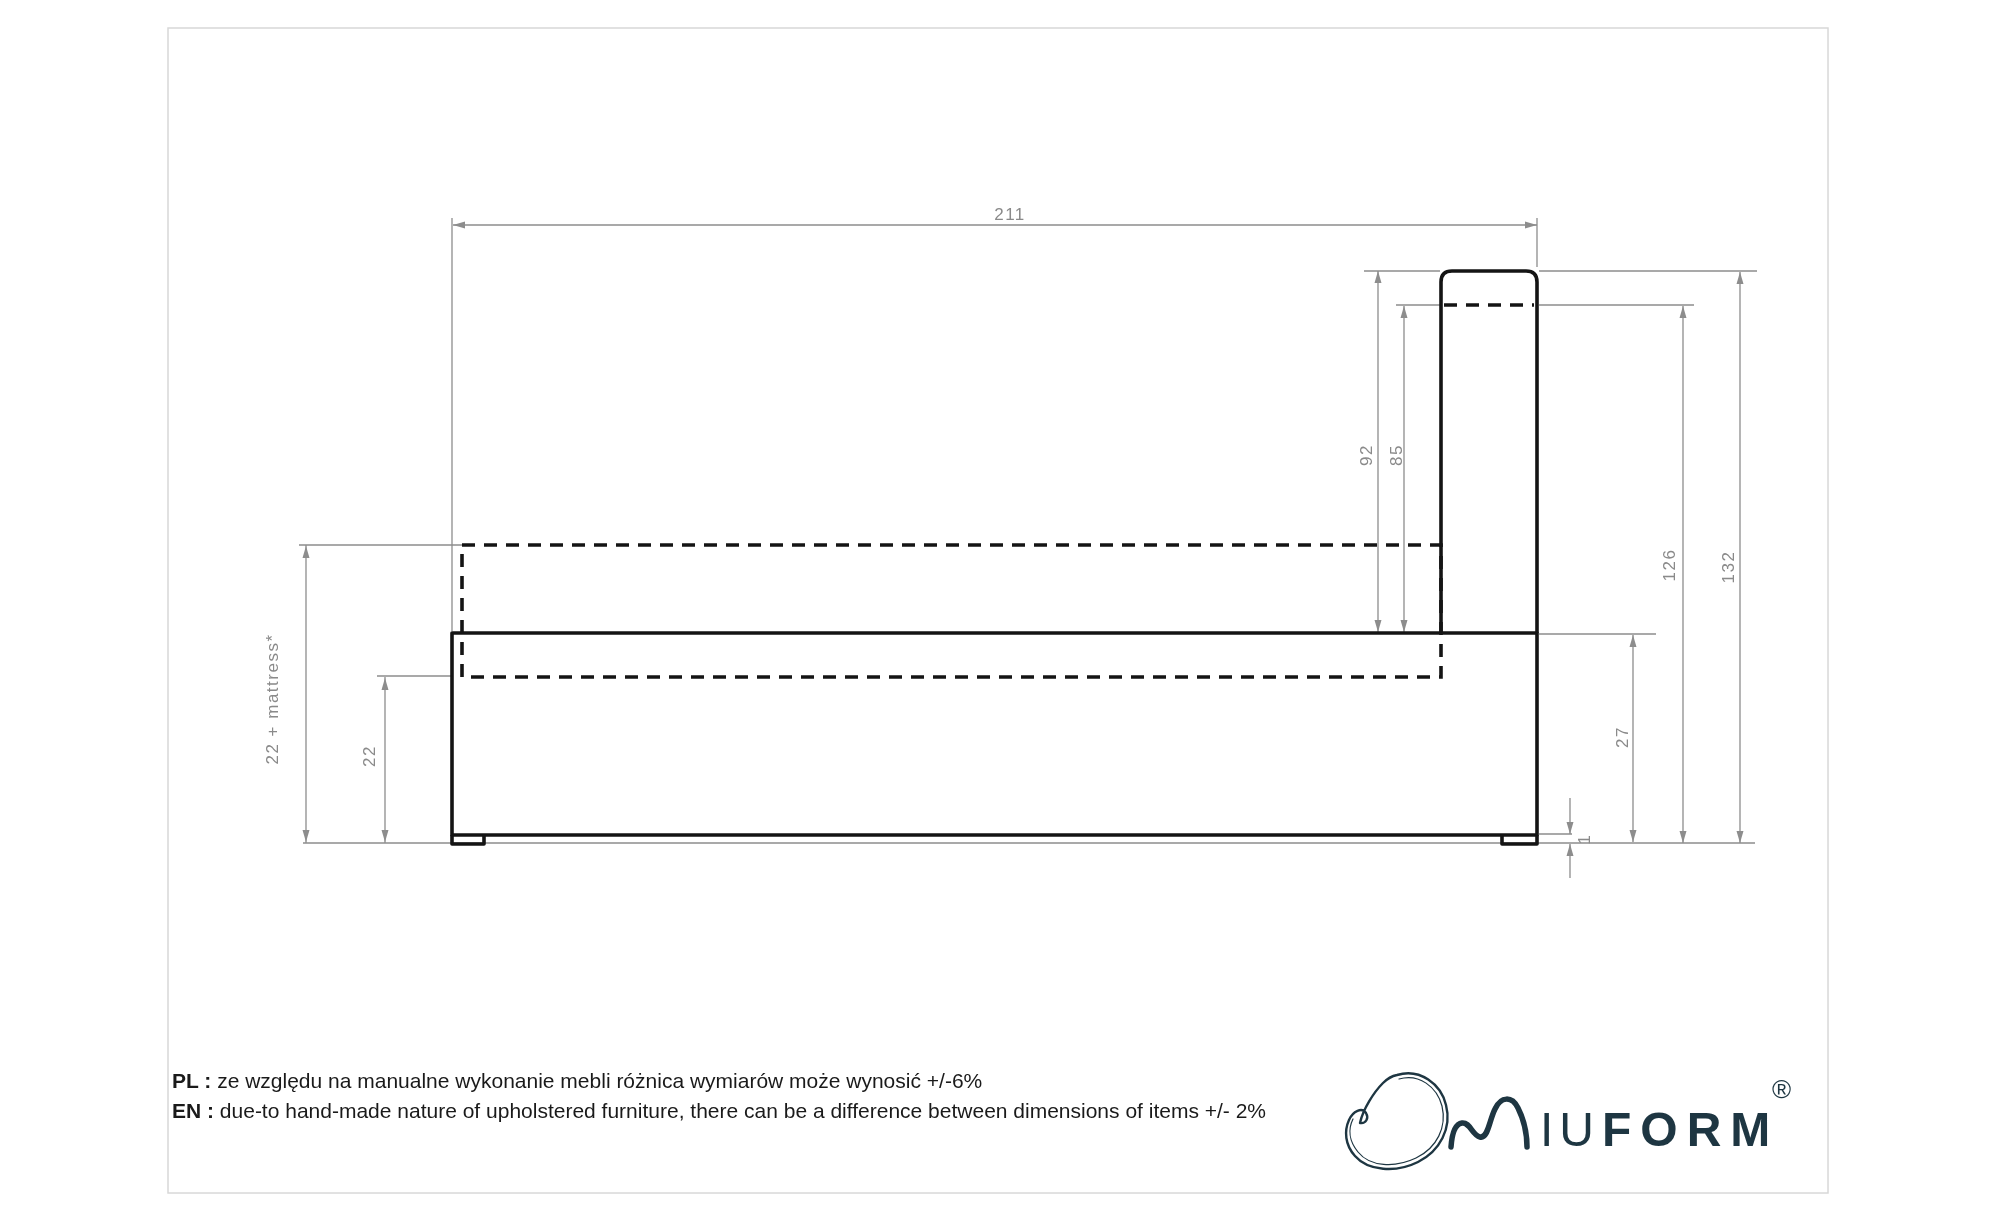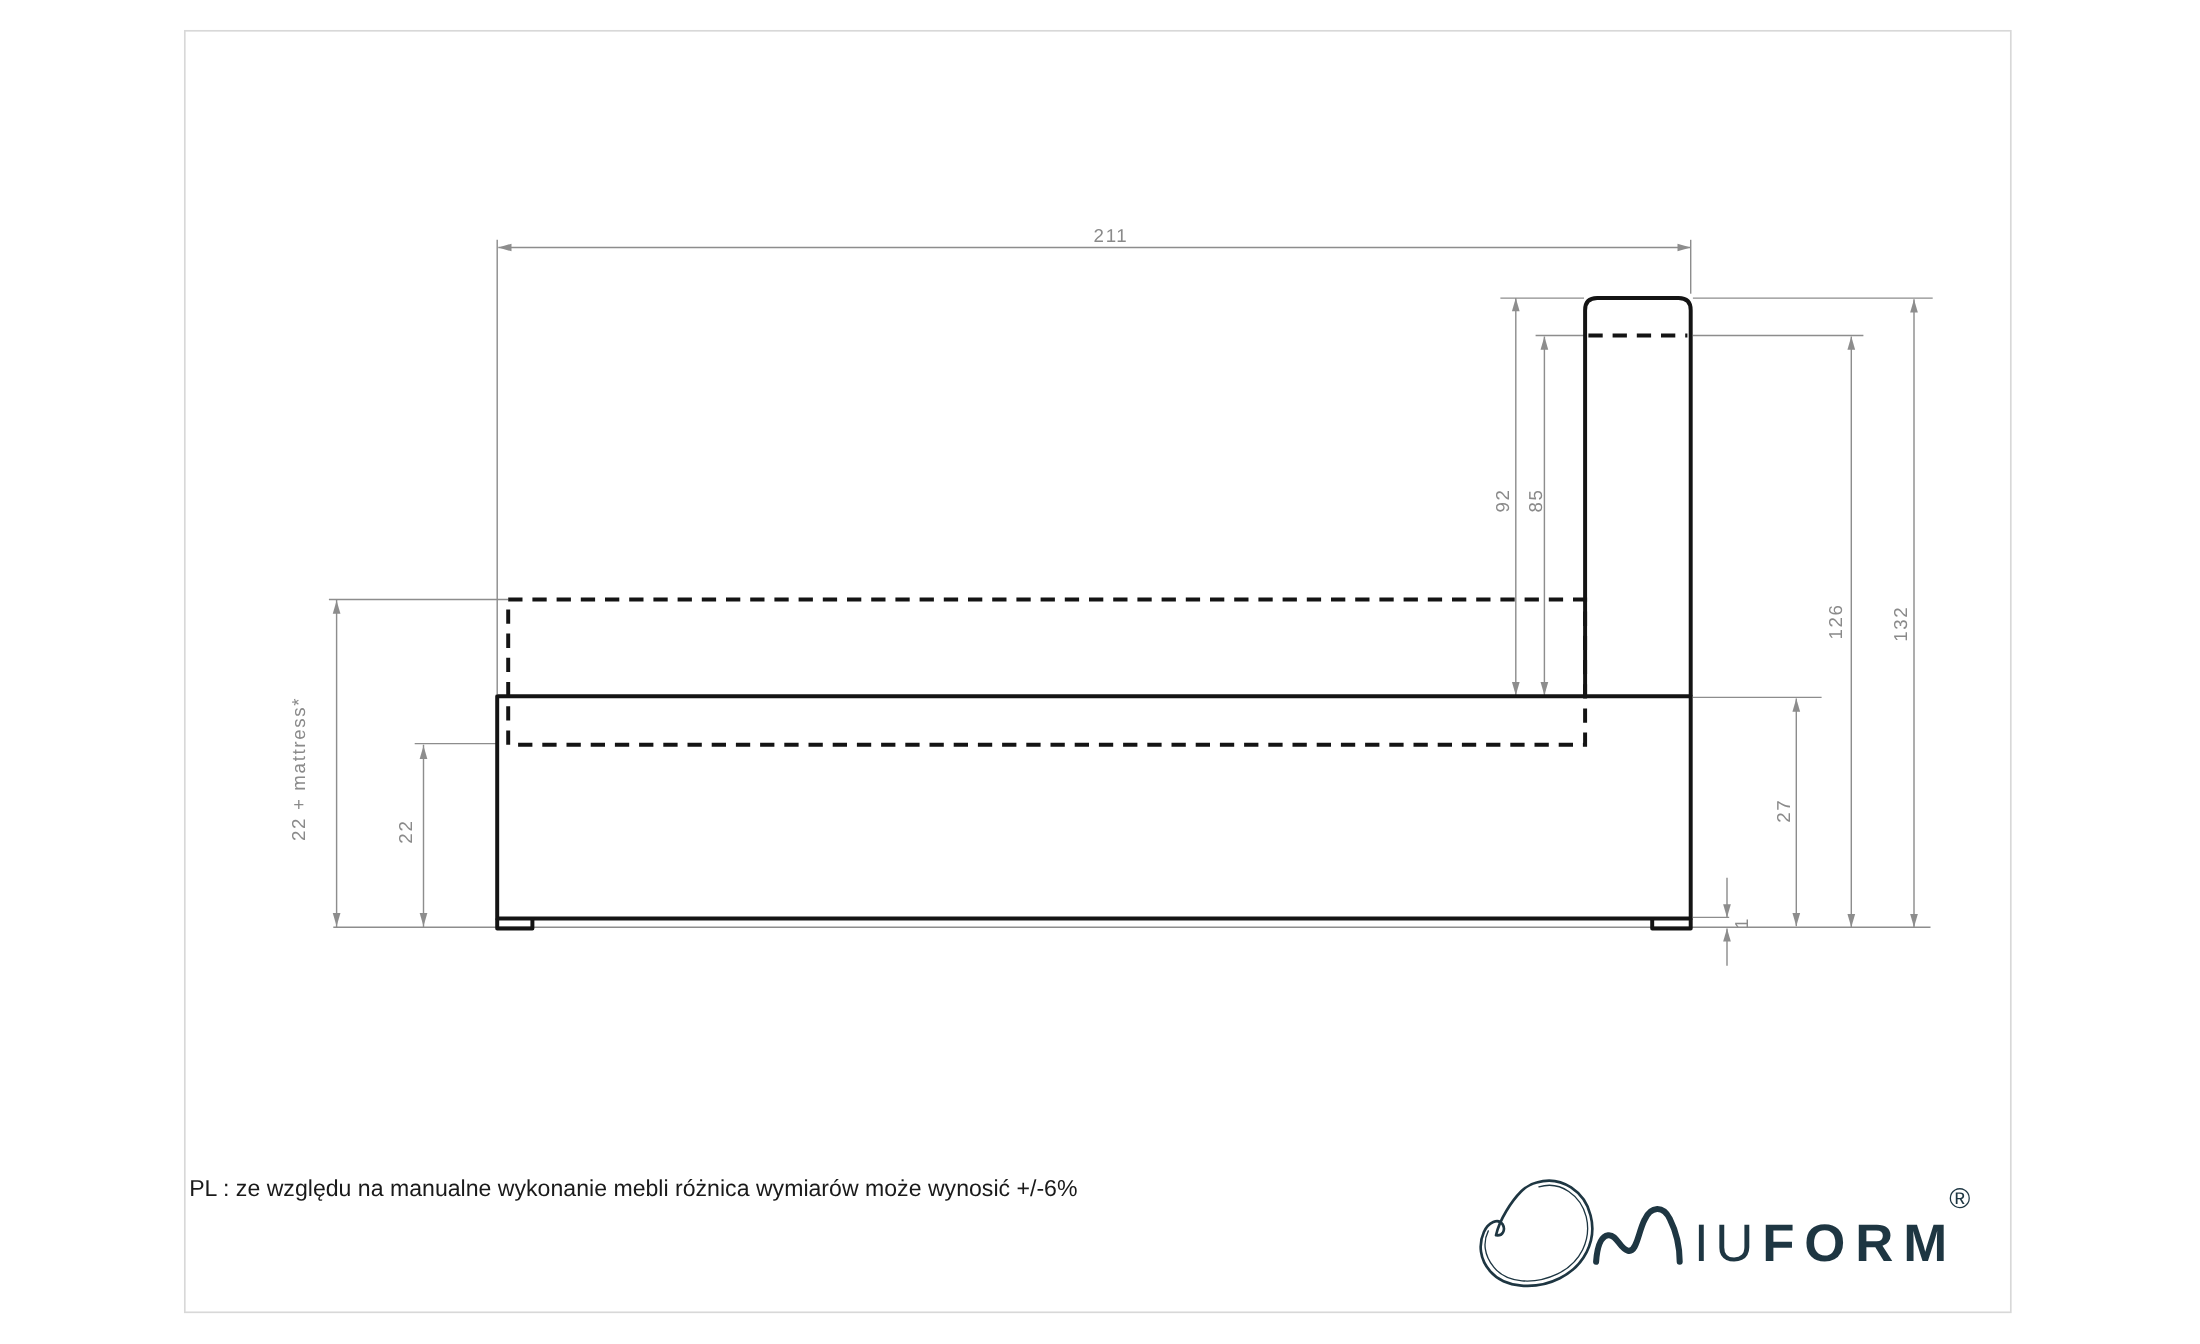--- a/index.html
+++ b/index.html
@@ -6,21 +6,21 @@
   .sheet{position:relative;width:1860px;height:1222px;background:#ffffff;overflow:hidden;
          font-family:"Liberation Sans", sans-serif;}
   svg{position:absolute;left:0;top:0;}
   .dimline{stroke:#8d8d8d;stroke-width:1.3;fill:none;}
   .dimarrow{fill:#8d8d8d;stroke:none;}
   .dimtext{fill:#8a8a8a;font-size:17px;letter-spacing:1.5px;font-family:"Liberation Sans",sans-serif;}
   .outline{stroke:#141414;stroke-width:3.6;fill:none;stroke-linejoin:round;}
   .dashedline{stroke:#141414;stroke-width:3.6;fill:none;stroke-dasharray:13 9;}
   .sheetborder{fill:none;stroke:#d8d8d8;stroke-width:1.5;}
   .notes{position:absolute;left:172px;top:1066px;color:#1a1a1a;font-size:21px;line-height:30px;white-space:nowrap;}
-  .notes b{font-weight:normal;}
+  .notes b{font-weight:bold;}
   .brandtext{fill:#1e3642;font-family:"Liberation Sans",sans-serif;}
   .brandstroke{stroke:#1e3642;fill:none;stroke-linecap:round;stroke-linejoin:round;}
 </style>
 </head>
 <body>
 
 <div class="sheet">
 
   <svg width="2000" height="1222" viewBox="0 0 2000 1222">
 
@@ -104,15 +104,16 @@
       <path class="brandstroke" stroke-width="1.2" d="M1399 1079 C1419 1073 1437 1087 1442 1106 C1447 1127 1437 1148 1416 1158 C1395 1168 1370 1167 1358 1152 C1349 1141 1348 1129 1353 1119"></path>
       <path class="brandstroke" stroke-width="5.5" d="M1451 1147 C1452 1133 1455 1124 1462 1123 C1470 1122 1472 1135 1480 1137 C1488 1139 1489 1121 1495 1109 C1501 1096 1512 1096 1518 1108 C1524 1120 1527 1133 1527 1147"></path>
       <text class="brandtext" x="1540" y="1146" font-size="48" letter-spacing="6" font-weight="400">IU</text>
       <text class="brandtext" x="1602" y="1146" font-size="48" letter-spacing="9" font-weight="700">FORM</text>
       <text class="brandtext" x="1772" y="1098" font-size="26" font-weight="400">®</text>
     </g>
   </svg>
 
   <div class="notes">
     <div><b>PL :</b> <span>ze względu na manualne wykonanie mebli różnica wymiarów może wynosić +/-6%</span></div>
+    <div><b>EN :</b> <span>due-to hand-made nature of upholstered furniture, there can be a difference between dimensions of items +/- 2%</span></div>
   </div>
 
 </div>
 
 </body></html>

